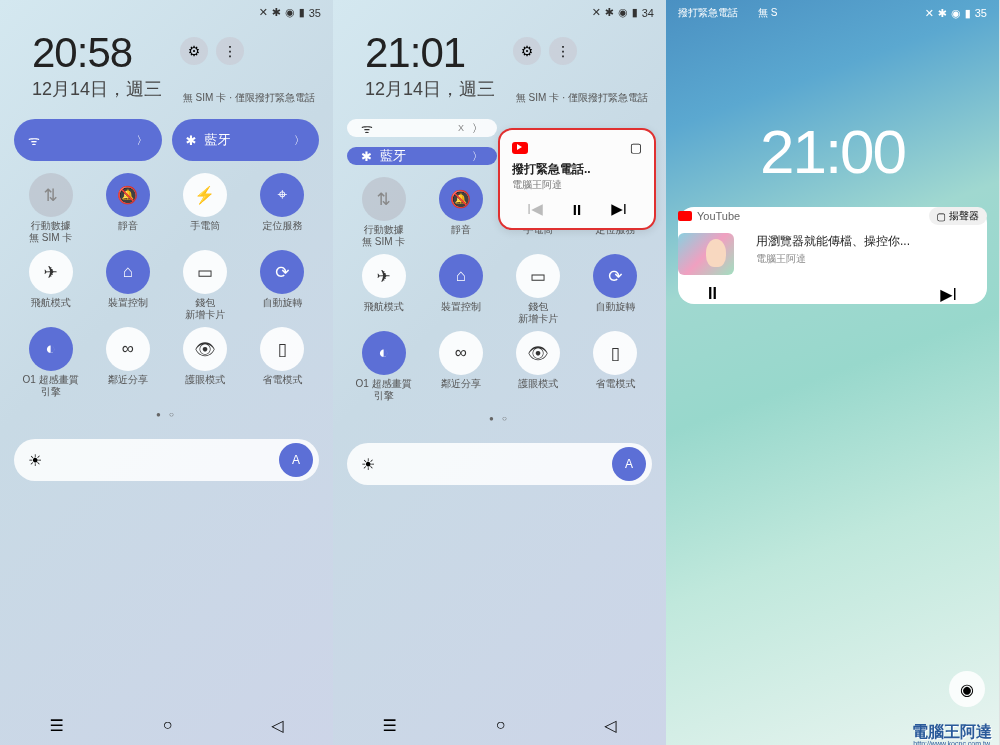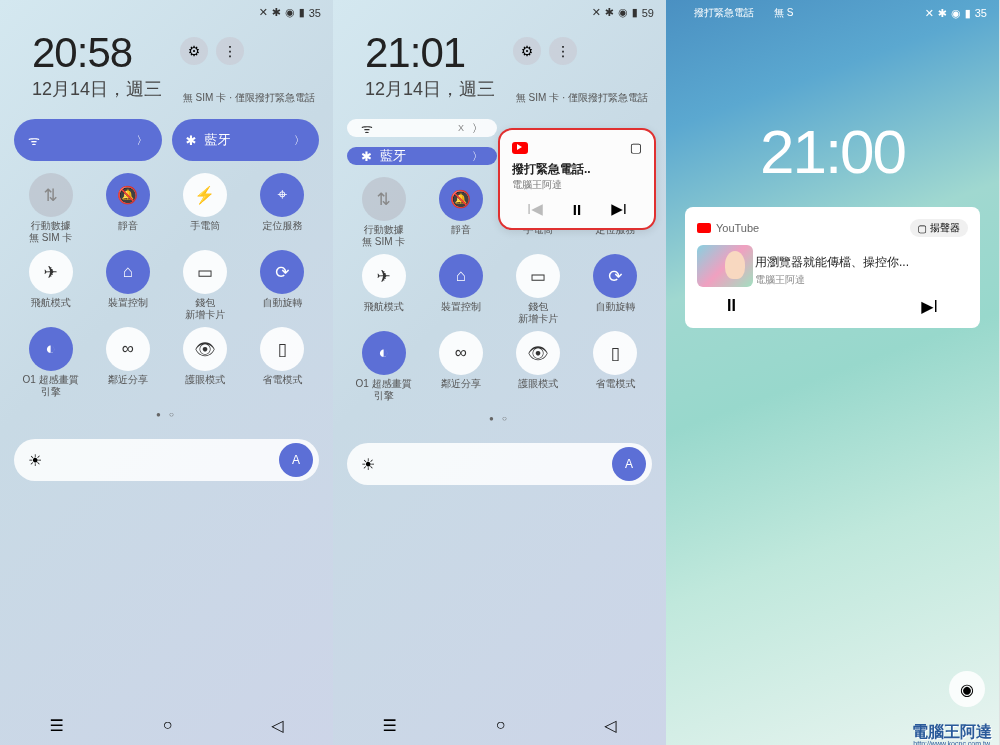--- a/index.html
+++ b/index.html
@@ -1,21 +1,21 @@
 <!DOCTYPE html>
 <html><head>
 <meta charset="utf-8">
 <style>
 * { margin: 0; padding: 0; box-sizing: border-box; font-family: -apple-system, "Segoe UI", sans-serif; }
 body { width: 1000px; height: 745px; display: flex; background: #e0e0e0; position: relative; }
 .phone { width: 333px; height: 745px; position: relative; overflow: hidden; background: linear-gradient(135deg, #d4e8f0 0%, #c8dae5 40%, #cdd5e8 100%); }
 .phone3 { background: linear-gradient(160deg, #4a90c2 0%, #5ba8d0 15%, #a0d8d0 35%, #98d8cc 50%, #c0e8dc 70%, #e8f4f0 100%); }
 .status-bar { display: flex; justify-content: flex-end; align-items: center; padding: 6px 12px; gap: 4px; font-size: 11px; }
 .status-bar.dark { color: #333; }
-.status-bar.light { color: #fff; justify-content: space-between; padding: 6px 12px; margin-left: 16px; }
+.status-bar.light { color: #fff; justify-content: space-between; padding: 6px 12px; }
 .clock-block { padding: 4px 18px 8px; }
 .time { font-size: 42px; font-weight: 400; color: #222; letter-spacing: -1px; }
 .date { font-size: 18px; color: #444; }
 .sim-info { font-size: 10px; color: #555; text-align: right; padding: 0 18px 6px; margin-top: -18px; }
 .header-row { display: flex; align-items: flex-start; padding: 0 14px; }
 .header-icons { display: flex; gap: 8px; margin-top: 12px; }
 .circle-btn { width: 28px; height: 28px; border-radius: 50%; background: rgba(200,200,210,0.6); display: flex; align-items: center; justify-content: center; font-size: 14px; }
 .tiles { padding: 8px 14px; }
 .tile-row { display: flex; gap: 10px; margin-bottom: 12px; }
 .wide-tile { flex: 1; height: 42px; border-radius: 22px; display: flex; align-items: center; padding: 0 14px; gap: 8px; font-size: 13px; }
@@ -37,25 +37,25 @@
 .media-card.small { top: 128px; right: 10px; width: 158px; border: 2.5px solid #e03030; }
 .media-card .mtop { display: flex; justify-content: space-between; align-items: center; margin-bottom: 6px; }
 .media-card .yt { width: 16px; height: 12px; background: #ff0000; border-radius: 3px; position: relative; }
 .media-card .yt::after { content: ''; position: absolute; left: 5px; top: 2px; border-left: 5px solid #fff; border-top: 3px solid transparent; border-bottom: 3px solid transparent; }
 .media-title { font-size: 12px; font-weight: 600; color: #222; white-space: nowrap; overflow: hidden; }
 .media-sub { font-size: 10px; color: #777; margin-bottom: 8px; }
 .media-ctrl { display: flex; justify-content: space-around; align-items: center; font-size: 15px; }
 .lock-clock { text-align: center; color: #fff; padding-top: 90px; }
 .lock-time { font-size: 62px; font-weight: 300; letter-spacing: -2px; }
 .lock-date { font-size: 14px; margin-top: 2px; }
-.lock-card { margin: 20px 19px; background: #fff; border-radius: 8px; padding: 12px; }
+.lock-card { margin: 20px 12px; background: #fff; border-radius: 16px; }
 .lock-card-head { display: flex; justify-content: space-between; align-items: center; margin-bottom: 8px; font-size: 11px; }
 .lock-card-head .src { display: flex; align-items: center; gap: 5px; color: #666; }
 .lock-card-head .dev { background: #f0f0f0; border-radius: 10px; padding: 2px 8px; font-size: 10px; display: flex; align-items: center; gap: 3px; }
-.lock-body { display: flex; gap: 2px; align-items: flex-end; }
+.lock-body { display: flex; gap: 22px; }
 .thumb { width: 56px; height: 42px; border-radius: 6px; background: linear-gradient(135deg, #88d0e0 0%, #f0a0c0 50%, #a0e0c0 100%); position: relative; overflow: hidden; }
 .thumb::after { content: ''; position: absolute; right: 8px; top: 6px; width: 20px; height: 28px; background: #f8d8c0; border-radius: 50% 50% 40% 40%; }
 .lock-text { flex: 1; }
 .lock-title { font-size: 12px; font-weight: 500; color: #222; }
 .lock-sub { font-size: 10px; color: #888; margin-top: 2px; }
 .lock-ctrl { display: flex; justify-content: space-between; padding: 10px 30px 0; font-size: 16px; }
 .cam-btn { position: absolute; bottom: 38px; right: 14px; width: 36px; height: 36px; border-radius: 50%; background: rgba(255,255,255,0.85); display: flex; align-items: center; justify-content: center; }
 .watermark { position: absolute; bottom: 2px; right: 8px; font-size: 16px; color: #2a5a9a; font-weight: bold; text-shadow: 1px 1px 0 #fff; }
 .watermark-sub { position: absolute; bottom: -2px; right: 10px; font-size: 7px; color: #2a5a9a; }
 </style>
@@ -156,21 +156,21 @@
     <span>◁</span>
   </div>
 </div>
 
 <div class="phone phone2">
   <div class="status-bar dark">
     <span>✕</span>
     <span>✱</span>
     <span>◉</span>
     <span>▮</span>
-    <span>59</span>
+    <span>34</span>
   </div>
   <div class="header-row">
     <div class="clock-block">
       <div class="time">21:01</div>
       <div class="date">12月14日，週三</div>
     </div>
     <div class="header-icons">
       <div class="circle-btn">⚙</div>
       <div class="circle-btn">⋮</div>
     </div>

